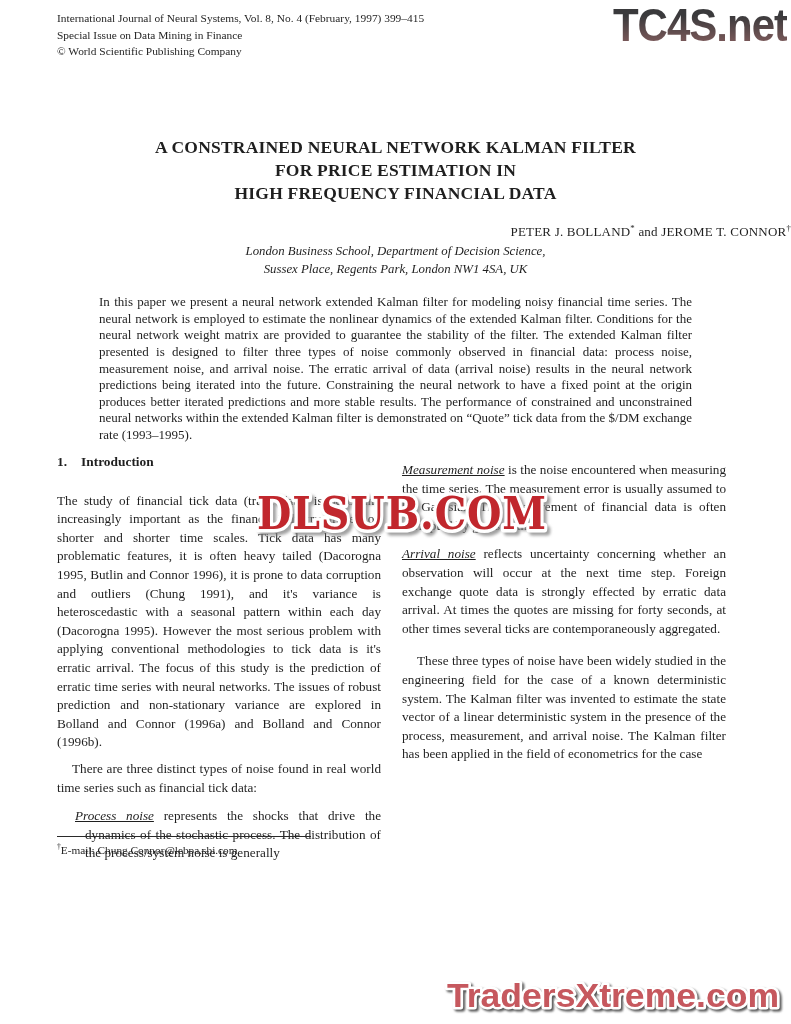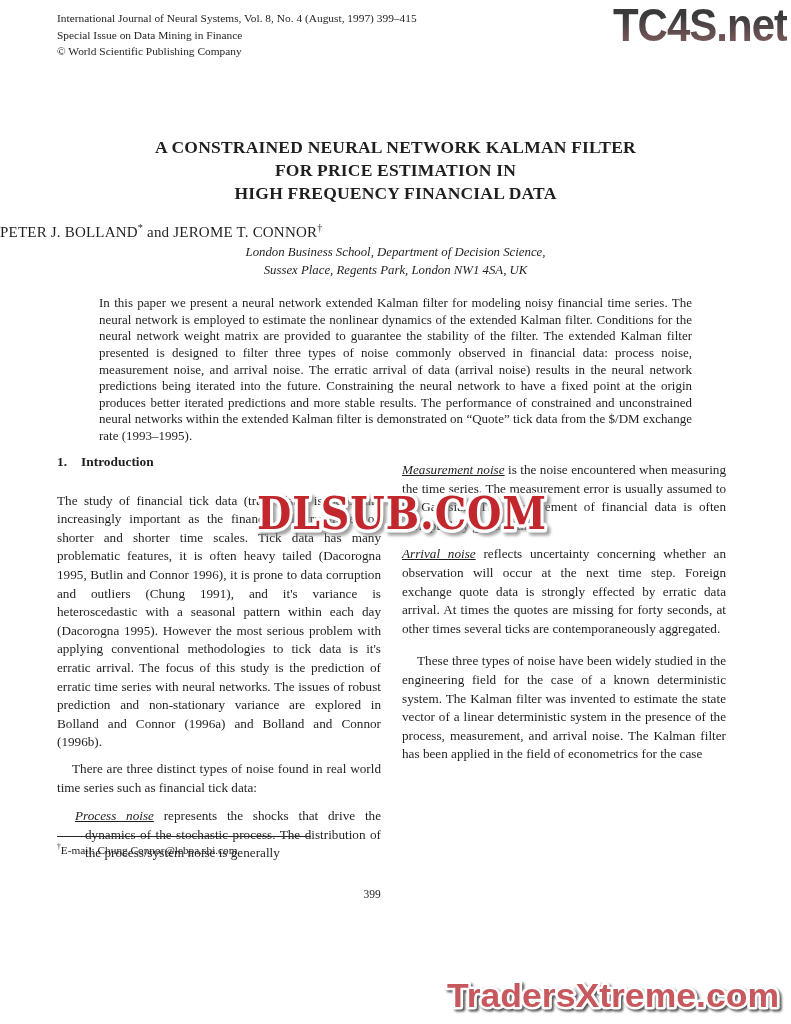--- a/index.html
+++ b/index.html
@@ -18,21 +18,21 @@
     font-family:"Liberation Sans", sans-serif; font-weight:900;
     font-size:42px; letter-spacing:-1px; transform:scaleY(1.08);
     transform-origin:top right;
     background:linear-gradient(180deg,#3a3a3c 30%, #916464 100%);
     -webkit-background-clip:text; background-clip:text;
     -webkit-text-fill-color:transparent; color:transparent;
   }
   
   .front { position:absolute; top:136px; left:0; width:100%; }
   .title { text-align:center; font-weight:bold; font-size:17.5px; line-height:1.3; letter-spacing:.2px; }
-  .authors { text-align:left; font-size:15px; margin-top:20px; letter-spacing:.2px; }
+  .authors { text-align:right; font-size:13px; margin-top:20px; letter-spacing:.2px; }
   .sup { vertical-align:super; font-size:68%; line-height:0; }
   .affil { text-align:center; font-style:italic; font-size:12.8px; line-height:1.4; margin-top:3px; }
   .abstract {
     margin:15px 99px 0 99px; text-align:justify;
     font-size:13px; line-height:1.28;
   }
   
   .columns {
     position:absolute; top:451px; left:57px; width:679px;
     display:flex; gap:21px;
@@ -63,21 +63,21 @@
     font-family:"Liberation Sans", sans-serif; font-weight:bold;
     paint-order:stroke; stroke:#ffffff; stroke-linejoin:round;
   }
 </style>
 </head>
 <body>
 
 <div class="page">
 
   <div class="journal-header">
-    <div>International Journal of Neural Systems, Vol. 8, No. 4 (August, 1997) 399–415</div>
+    <div>International Journal of Neural Systems, Vol. 8, No. 4 (February, 1997) 399–415</div>
     <div>Special Issue on Data Mining in Finance</div>
     <div>© World Scientific Publishing Company</div>
   </div>
 
   <div class="wm-tc4s">TC4S.net</div>
 
   <div class="front">
     <div class="title">
       <div>A CONSTRAINED NEURAL NETWORK KALMAN FILTER</div>
       <div>FOR PRICE ESTIMATION IN</div>
@@ -103,21 +103,20 @@
       <p class="noise-item-right"><span class="it">Arrival noise</span><span> reflects uncertainty concerning whether an observation will occur at the next time step.   Foreign exchange quote data is strongly effected by erratic data arrival.   At times the quotes are missing for forty seconds, at other times several ticks are contemporaneously aggregated.</span></p>
       <p class="indent" style="margin-top:14px">These three types of noise have been widely studied in the engineering field for the case of a known deterministic system.  The Kalman filter was invented to estimate the state vector of a linear deterministic system in the presence of the process, measurement, and arrival noise.  The Kalman filter has been applied in the field of econometrics for the case</p>
     </div>
   </div>
 
   <div class="footnotes">
     <div class="fn-rule"></div>
     <div><span class="sup">†</span><span>E-mail: Chung.Connor@lebpa.sbi.com</span></div>
   </div>
 
-  <div class="page-number">399</div>
 
   <div class="wm-dlsub">
     <svg width="302" height="64">
       <text class="wm-red" x="151" y="46" text-anchor="middle" font-size="45" letter-spacing="1" stroke-width="7" fill="#c1272d" textLength="290" lengthAdjust="spacingAndGlyphs">DLSUB.COM</text>
     </svg>
   </div>
 
   <div class="wm-traders">
     <svg width="348" height="48">
       <text class="wm-salmon" x="174" y="35" text-anchor="middle" font-size="33" stroke-width="5" fill="#c6585e" textLength="332" lengthAdjust="spacingAndGlyphs">TradersXtreme.com</text>

